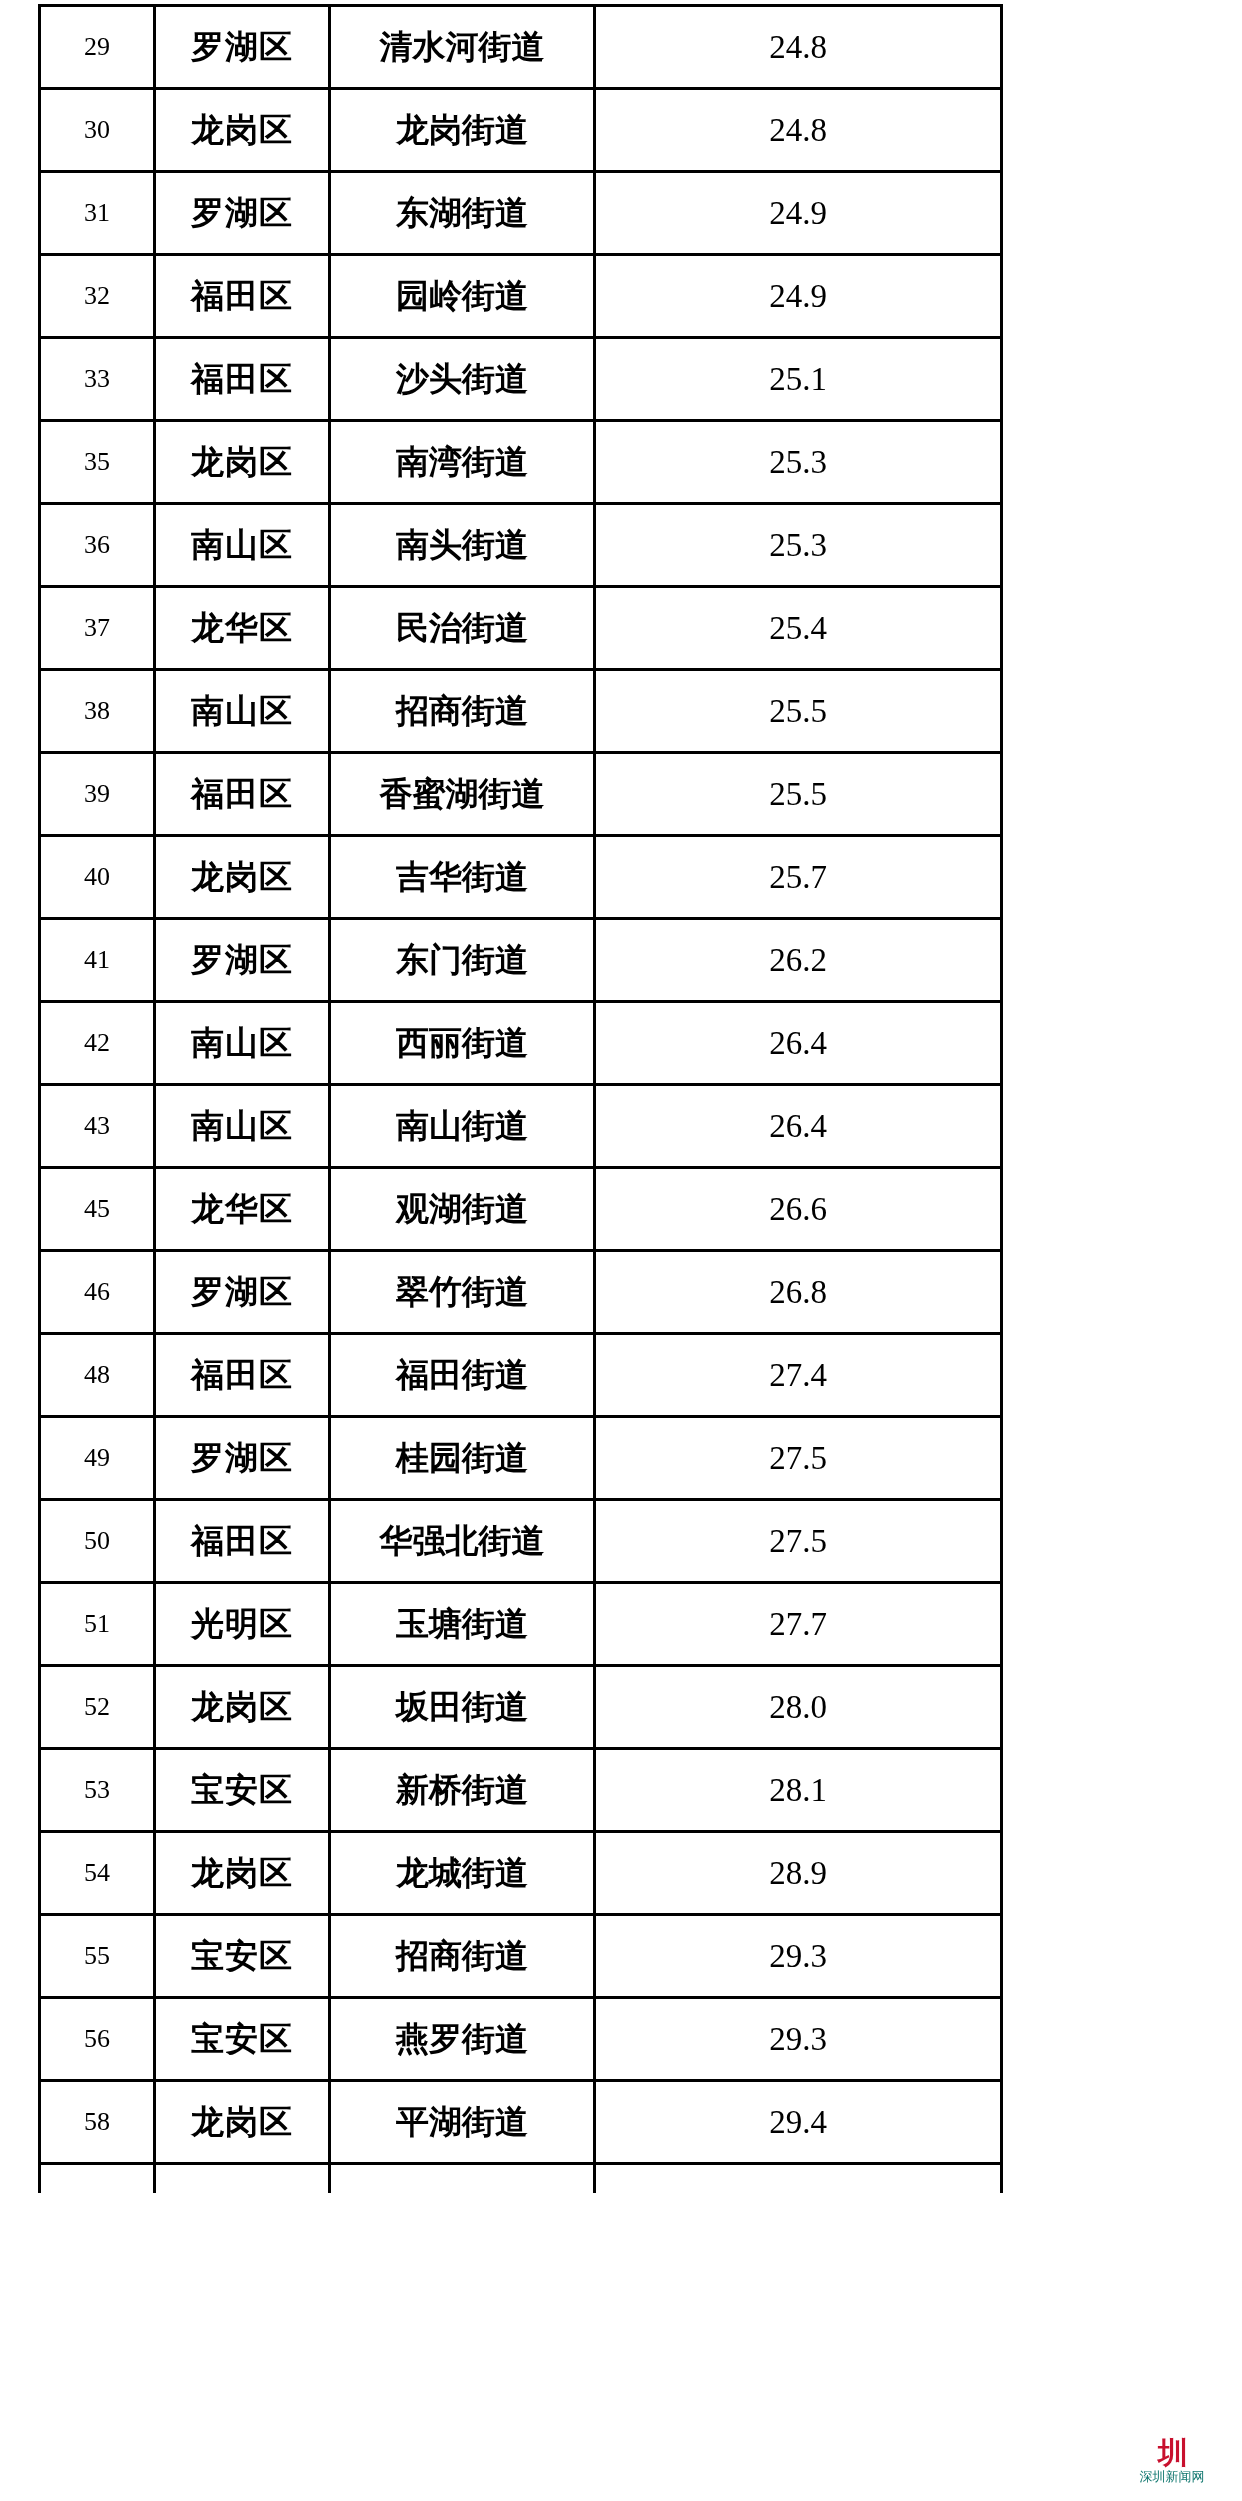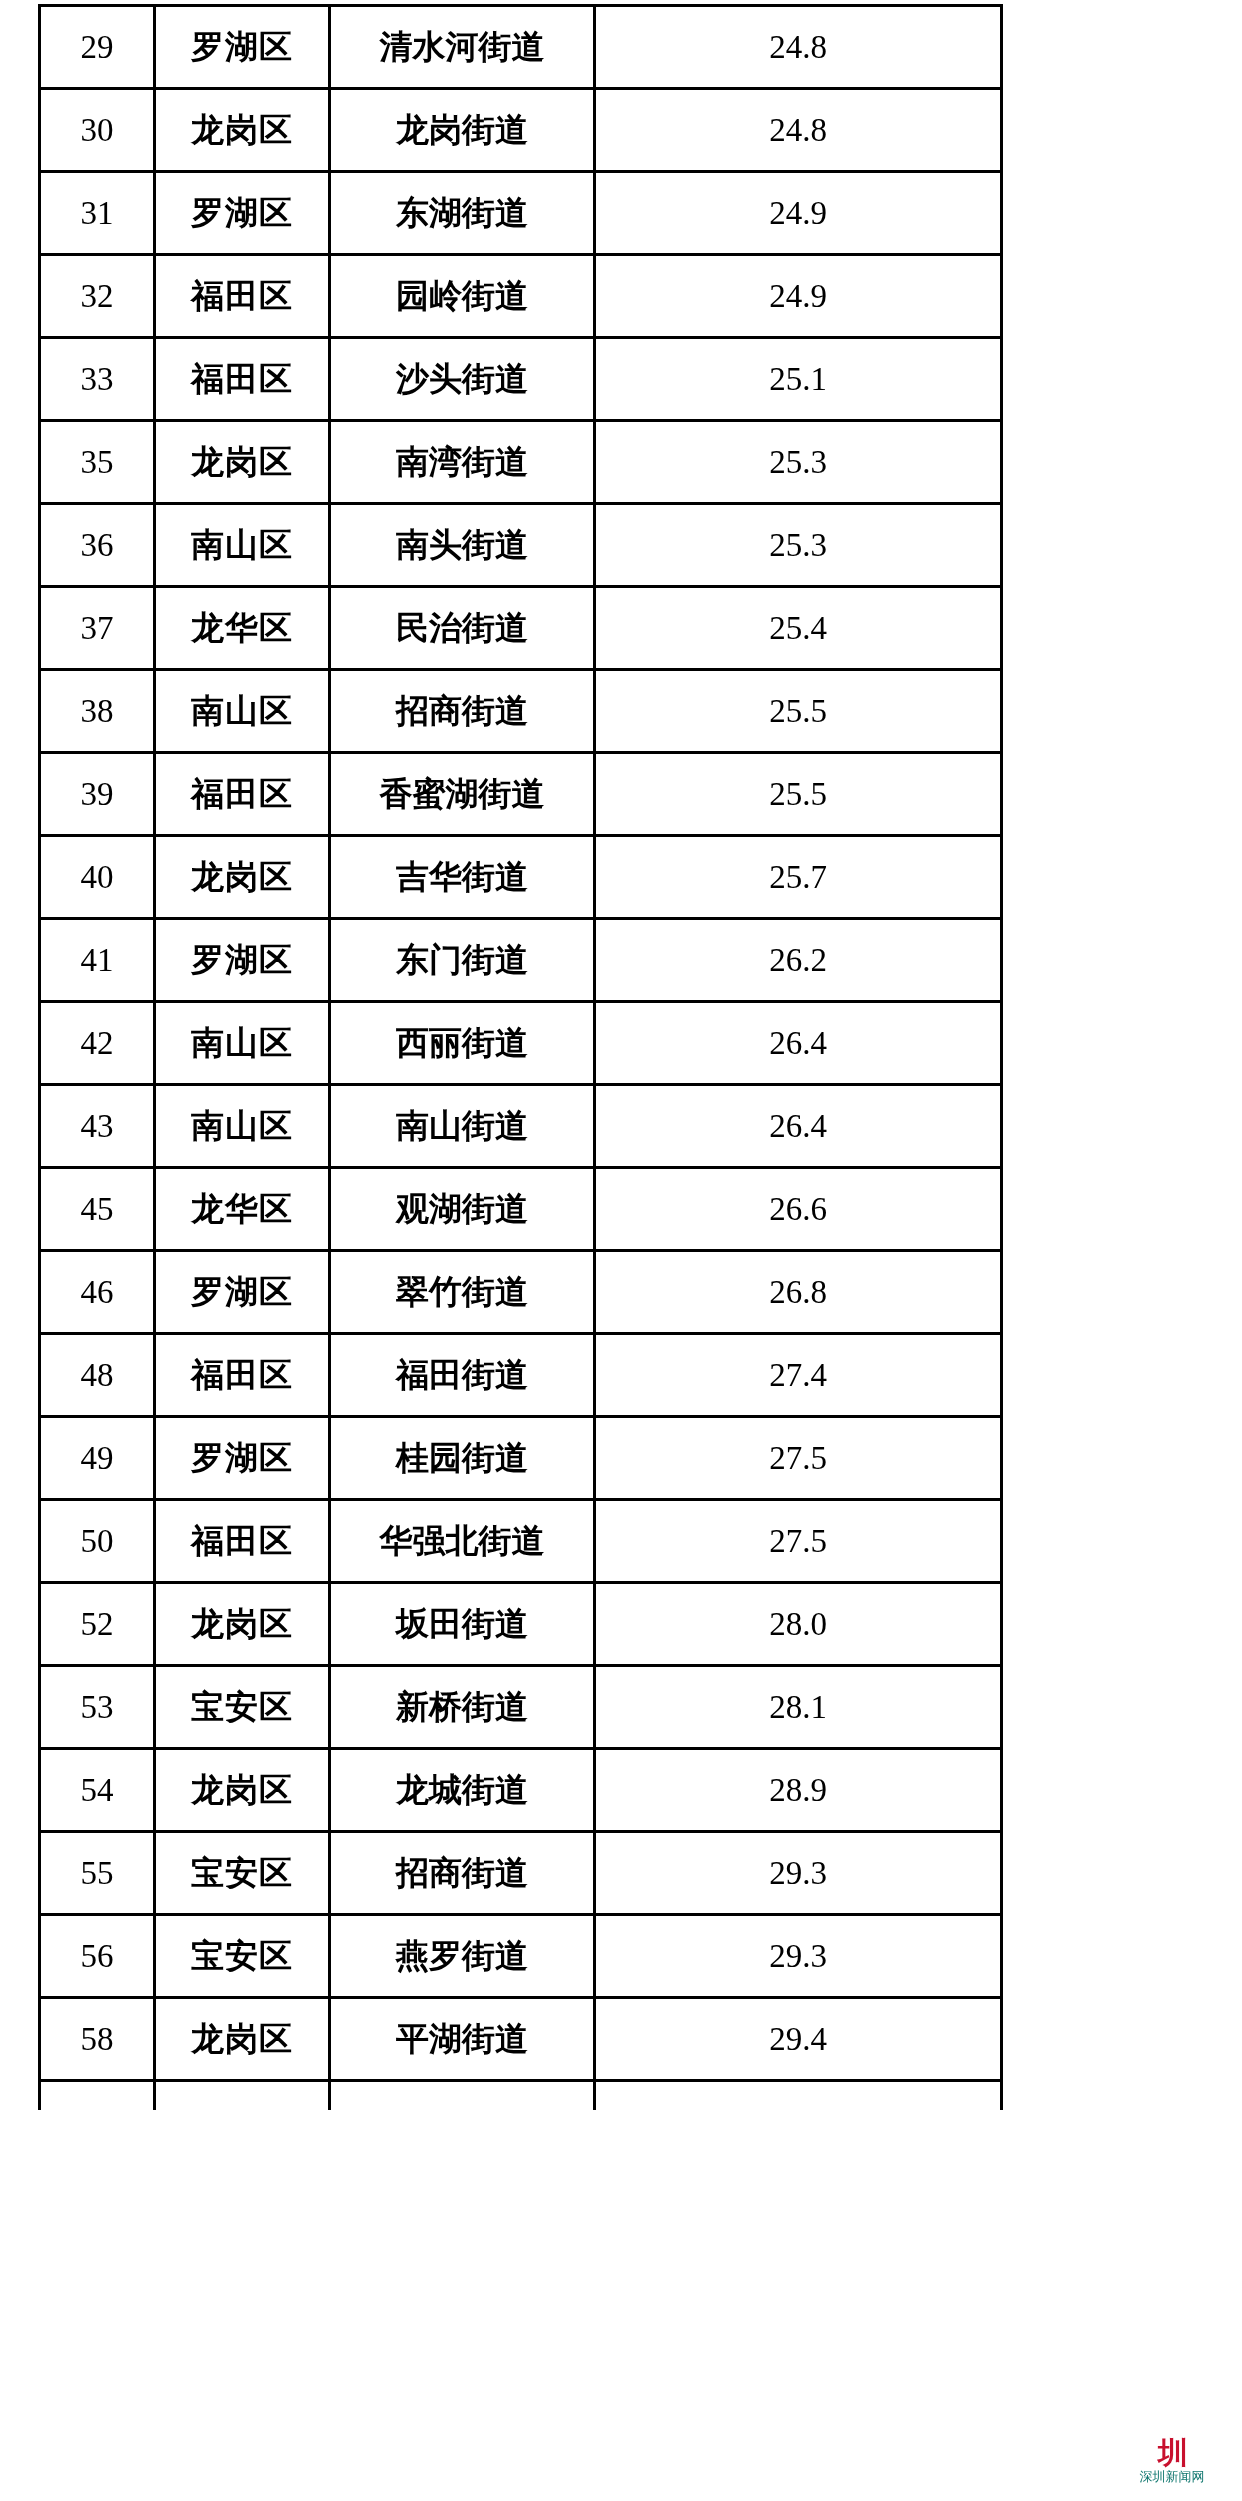--- a/index.html
+++ b/index.html
@@ -37,21 +37,21 @@
   table.rank-table td {
     border: 3px solid #000;
     height: 80px;
     text-align: center;
     vertical-align: middle;
     padding: 0;
     color: #000;
     background: #fff;
   }
   td.rank {
-    font-size: 33px;
+    font-size: 26px;
     font-family: "Liberation Serif", "DejaVu Serif", serif;
   }
   td.dist, td.street {
     font-size: 33px;
     font-family: "DejaVu Sans", "Liberation Sans", sans-serif;
     font-weight: 700;
     letter-spacing: 1px;
   }
   td.street {
     letter-spacing: 0px;
@@ -215,20 +215,26 @@
         <td class="street">桂园街道</td>
         <td class="value">27.5</td>
       </tr>
       <tr>
         <td class="rank">50</td>
         <td class="dist">福田区</td>
         <td class="street">华强北街道</td>
         <td class="value">27.5</td>
       </tr>
       <tr>
+        <td class="rank">51</td>
+        <td class="dist">光明区</td>
+        <td class="street">玉塘街道</td>
+        <td class="value">27.7</td>
+      </tr>
+      <tr>
         <td class="rank">52</td>
         <td class="dist">龙岗区</td>
         <td class="street">坂田街道</td>
         <td class="value">28.0</td>
       </tr>
       <tr>
         <td class="rank">53</td>
         <td class="dist">宝安区</td>
         <td class="street">新桥街道</td>
         <td class="value">28.1</td>

